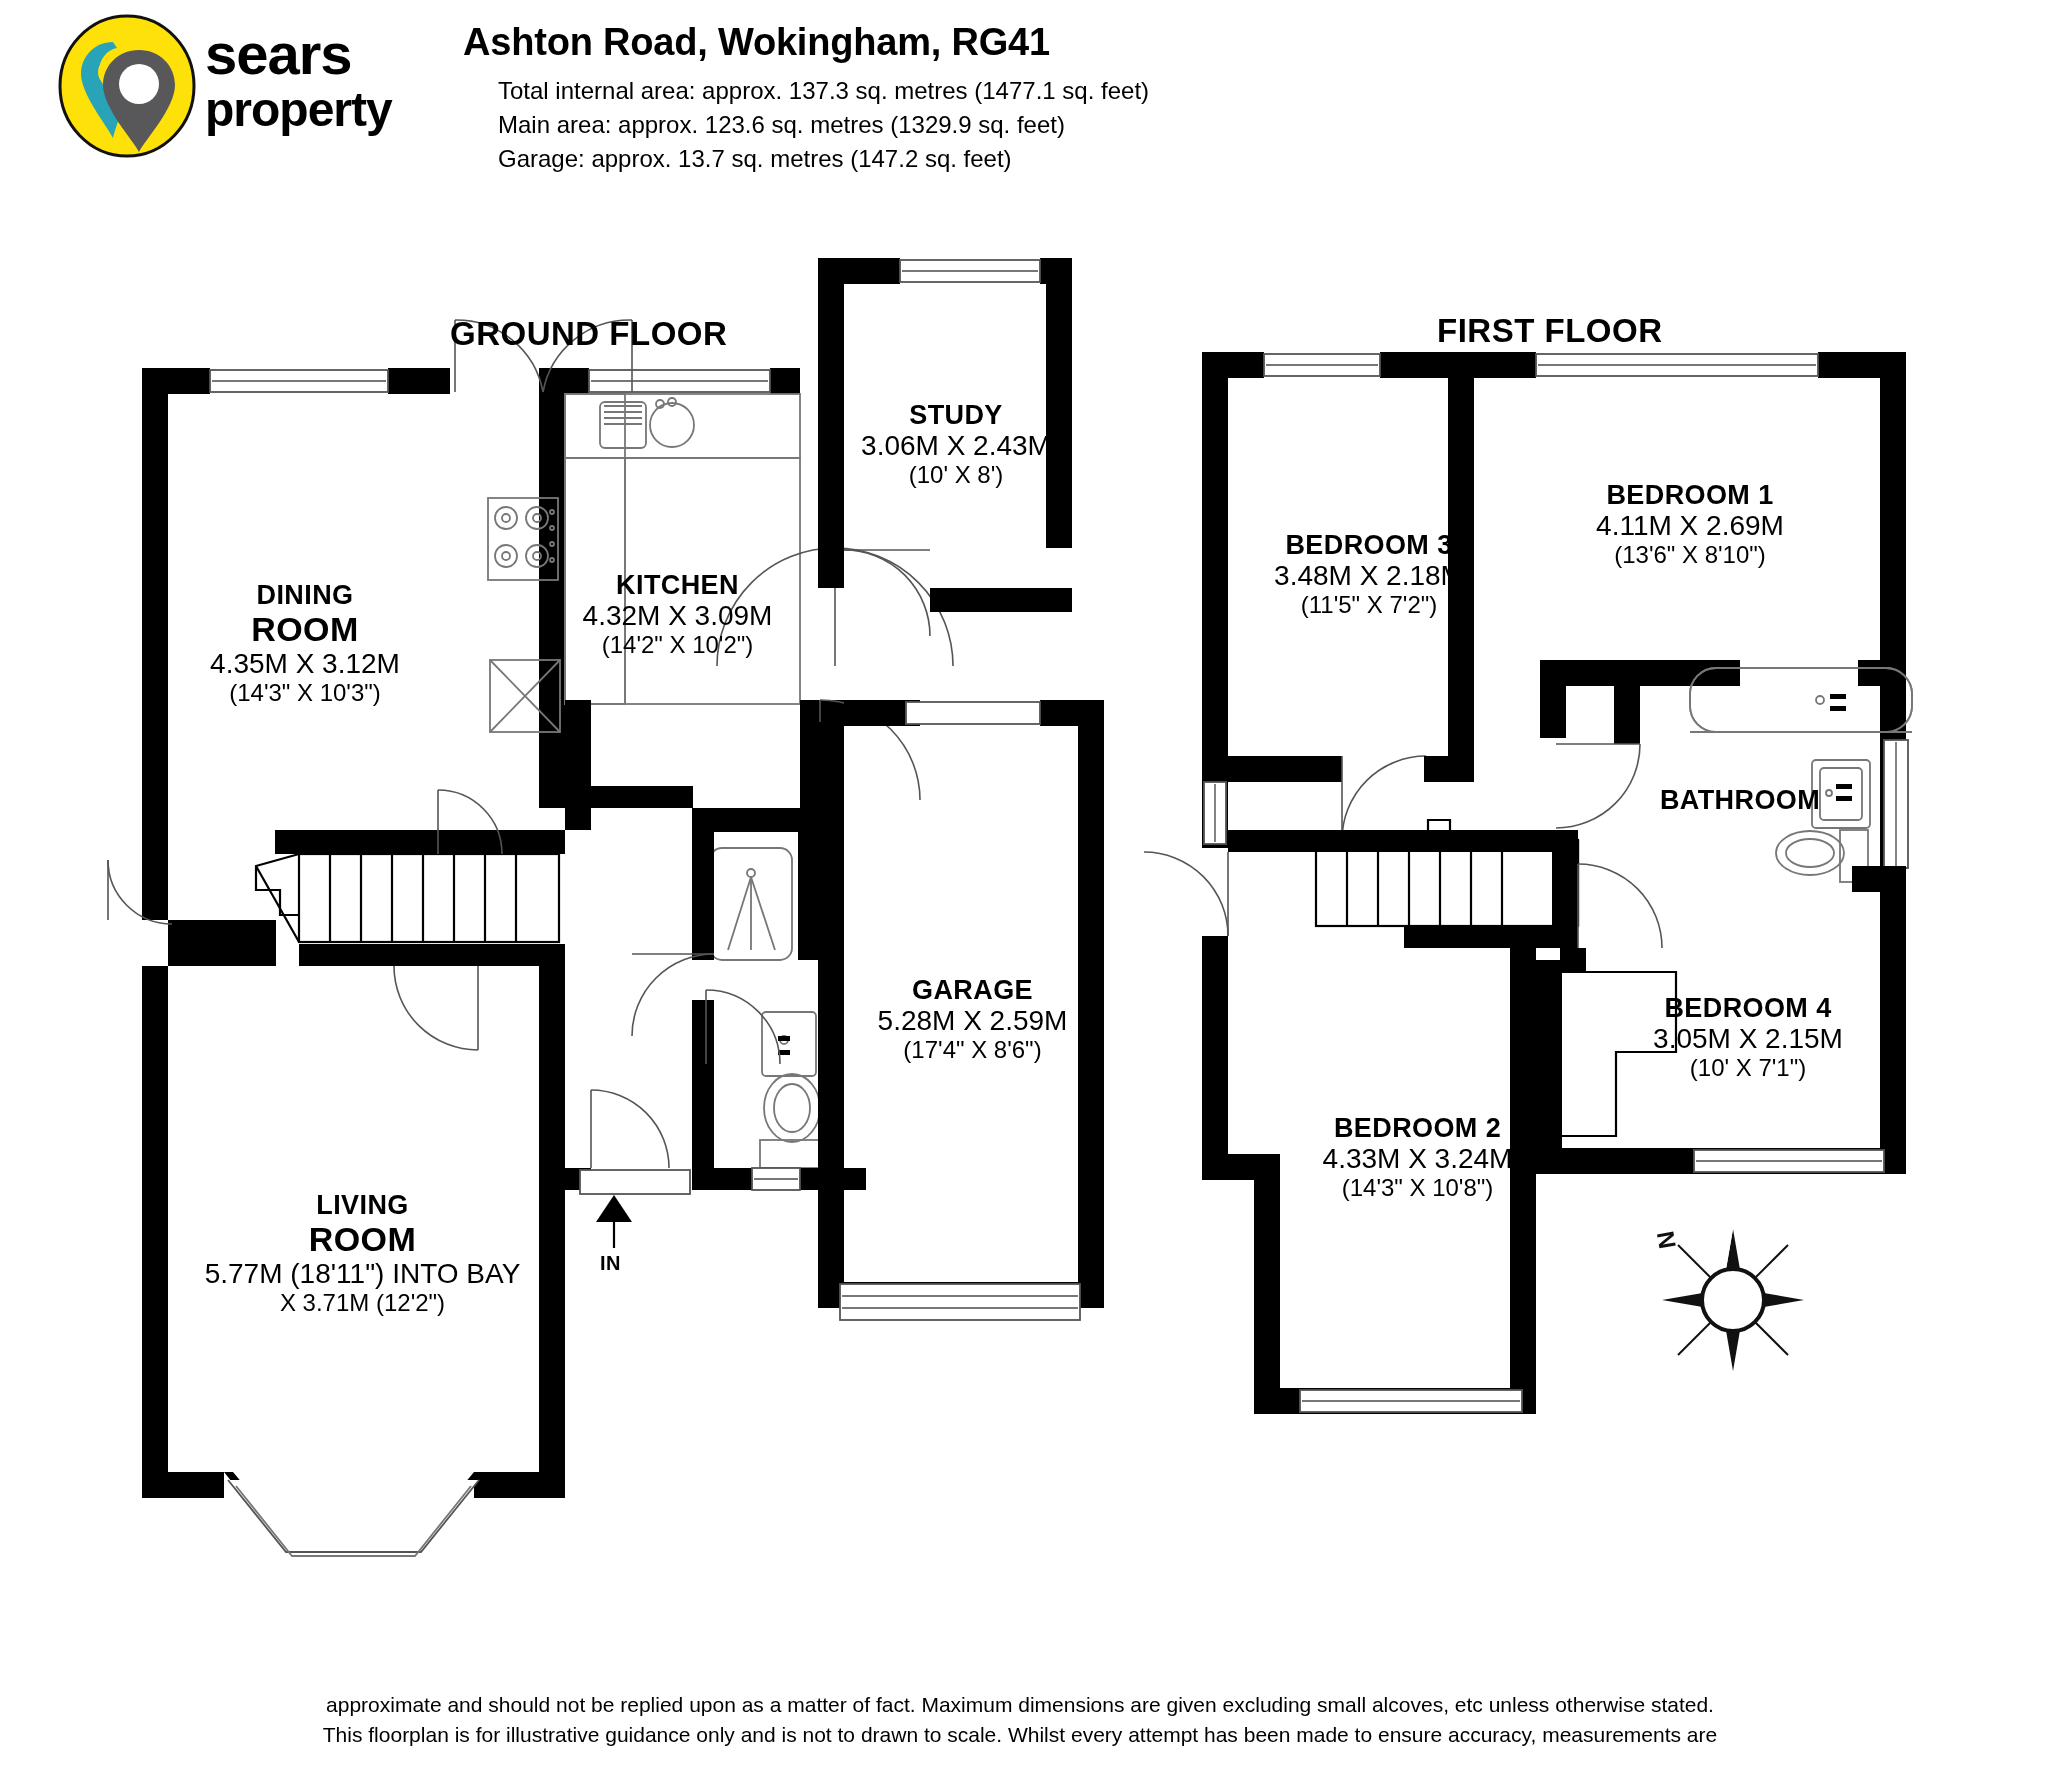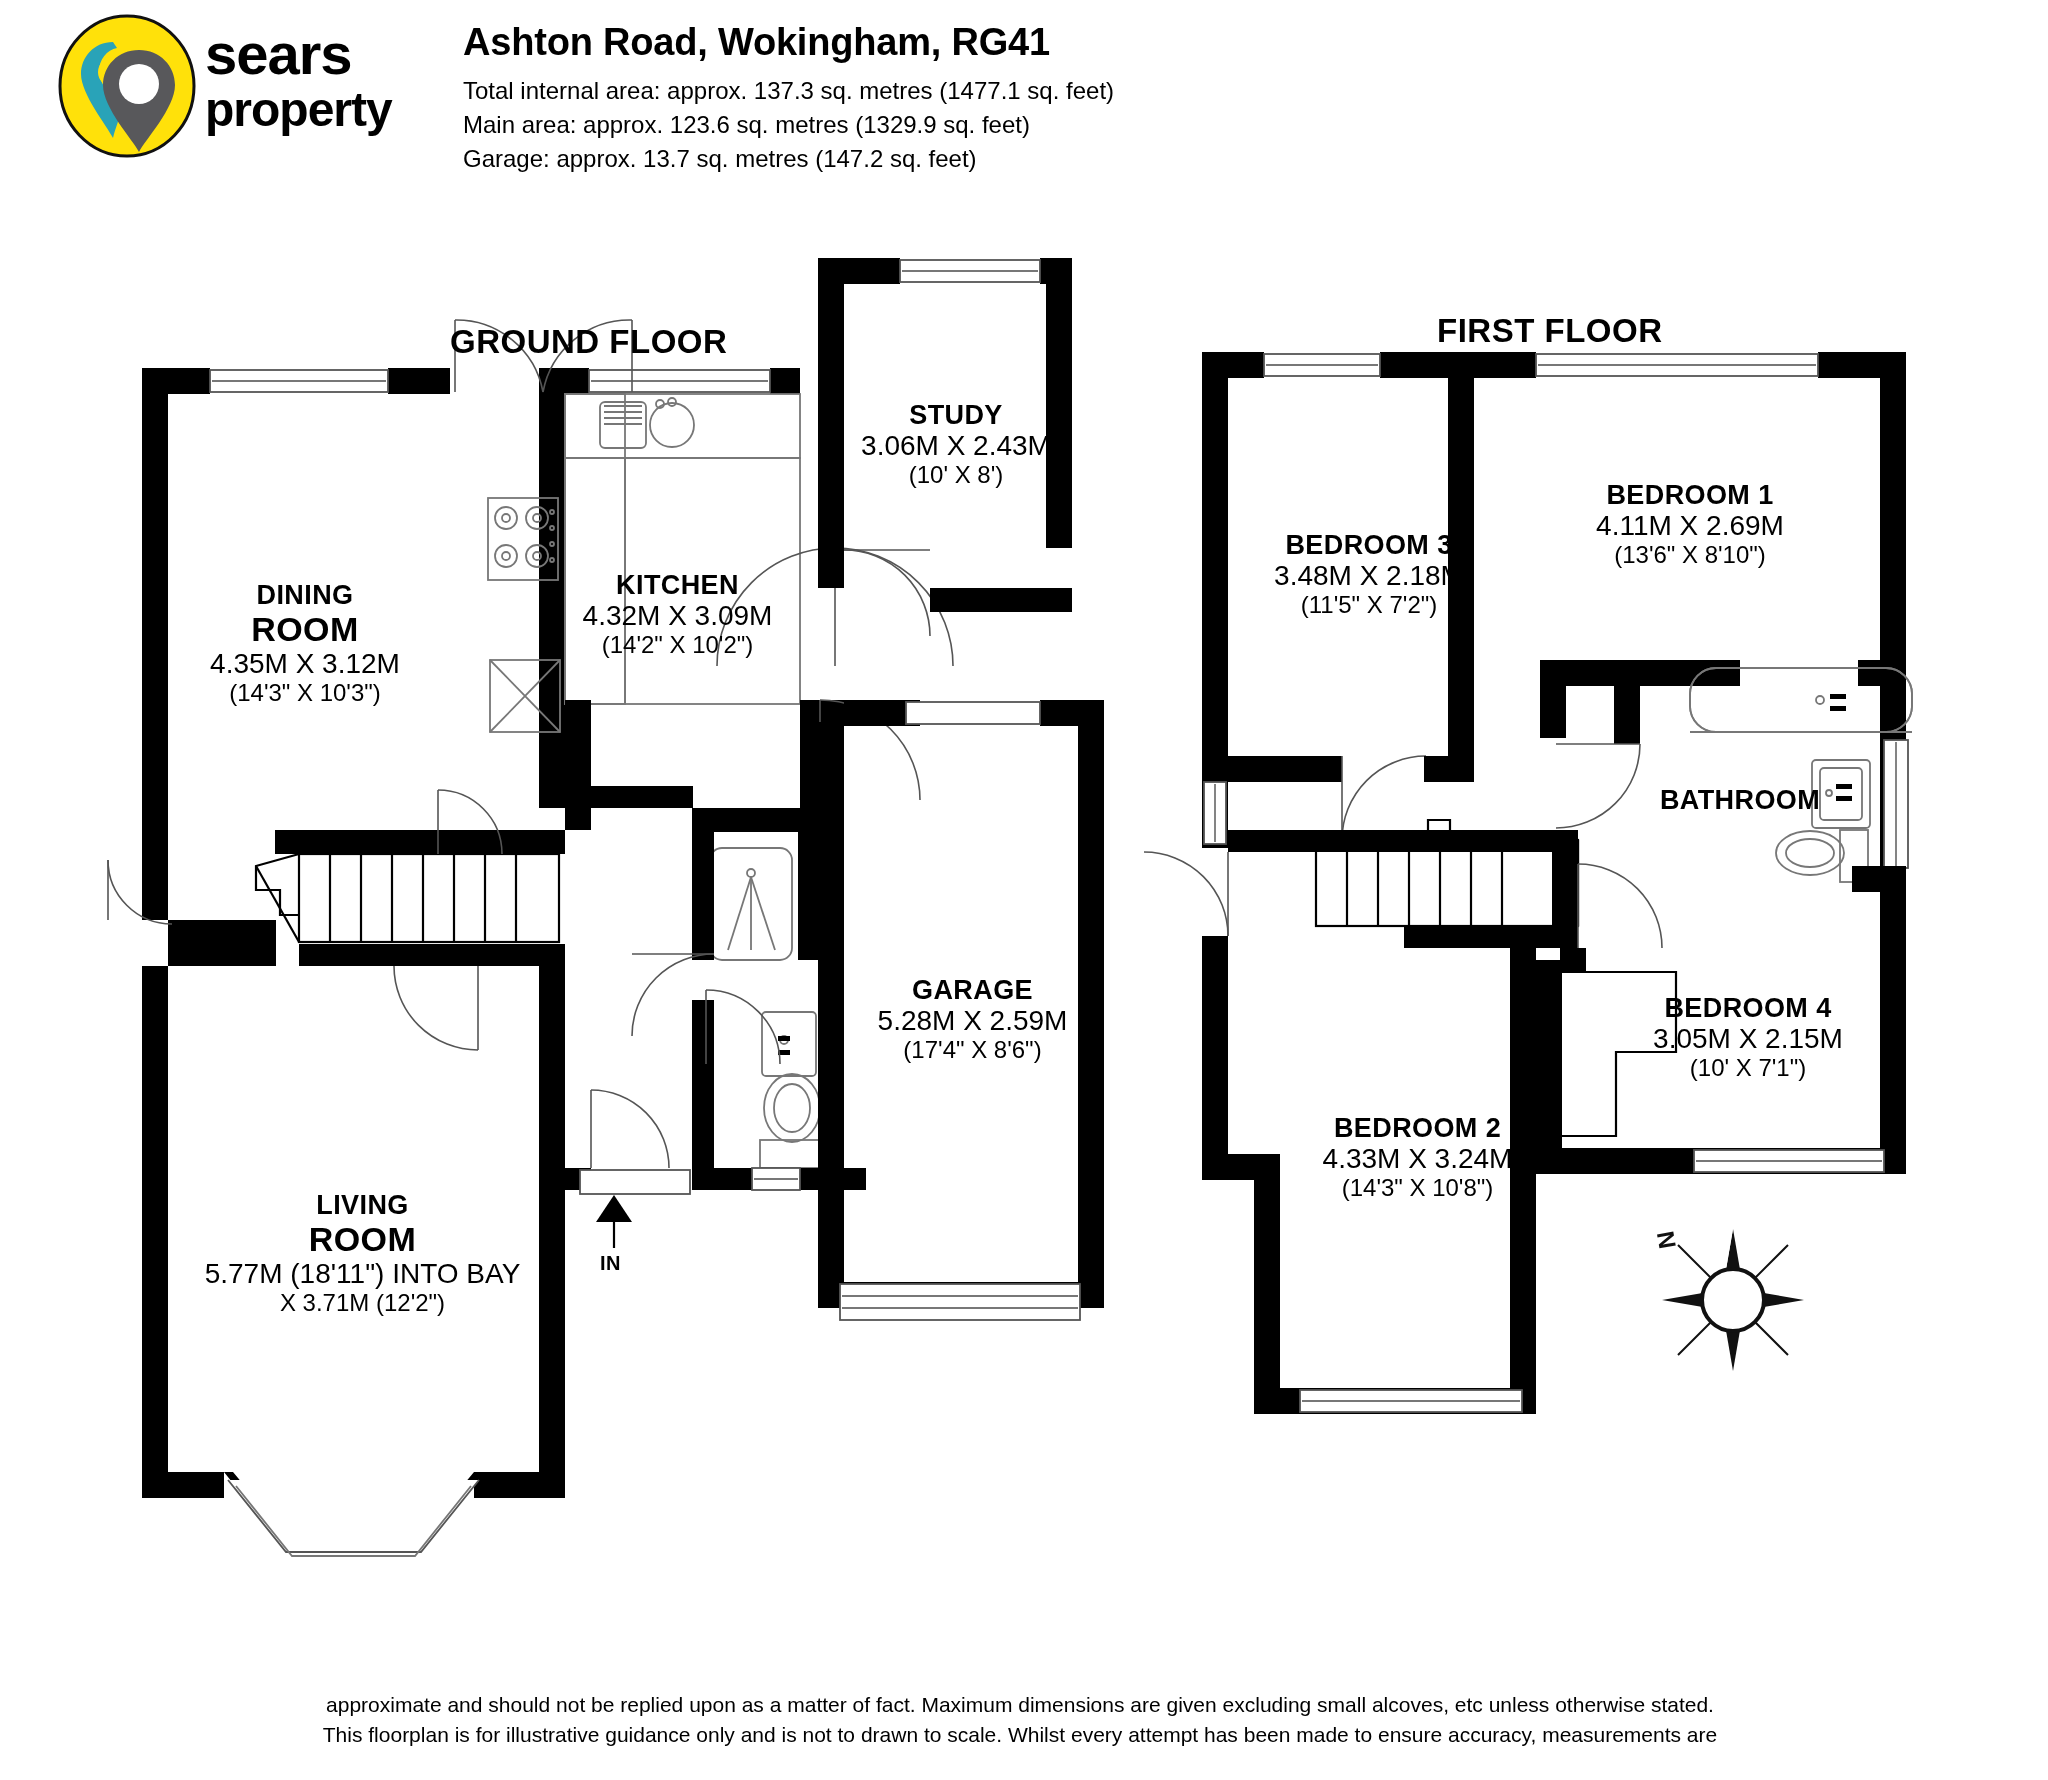--- a/index.html
+++ b/index.html
@@ -22,28 +22,29 @@
 
   .title-block { position:absolute; left:408px; top:0px; width:900px; }
   .addr-title {
     font-size:38px; font-weight:700; letter-spacing:-0.2px;
     line-height:1.1; margin:14px 0 10px 0; white-space:nowrap;
     font-family:"Liberation Sans", sans-serif;
   }
   .area-line {
     font-size:24px; line-height:1.42; font-weight:400; white-space:nowrap;
     font-family:"Liberation Sans", sans-serif;
+    margin-left:35px;
   }
 
   
   .floor-title {
     position:absolute; font-size:33px; font-weight:700; letter-spacing:0.5px;
     white-space:nowrap;
   }
-  #gf-title { left:450px; top:315px;margin-top:8px; }
+  #gf-title { left:450px; top:315px; }
   #ff-title { left:1437px; top:312px; }
 
   
   .room-label { position:absolute; text-align:center; white-space:nowrap; line-height:1.12; }
   .room-label .nm { font-size:27px; font-weight:700; letter-spacing:0.4px; display:block; }
   .room-label .nm2 { font-size:34px; font-weight:700; letter-spacing:0.4px; display:block; }
   .room-label .dm { font-size:28px; font-weight:400; display:block; }
   .room-label .df { font-size:24px; font-weight:400; display:block; }
 
   .in-label { position:absolute; font-size:20px; font-weight:700; letter-spacing:0.5px; }

